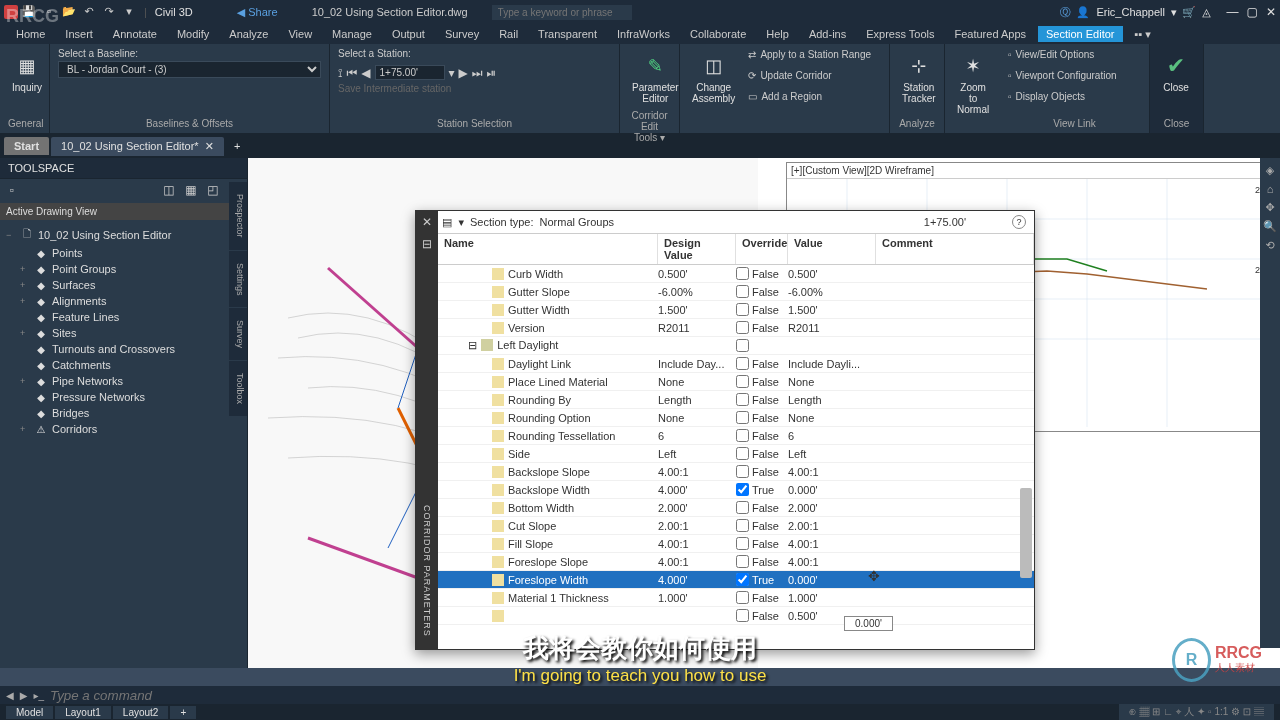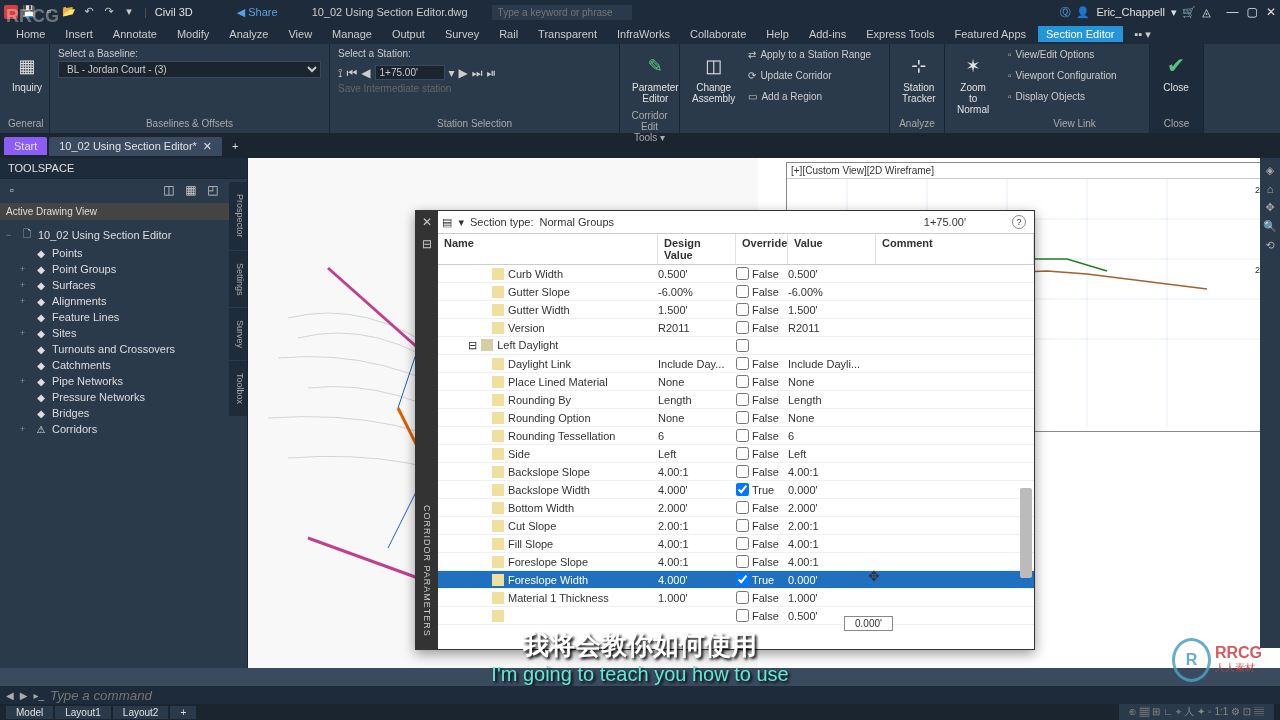--- a/index.html
+++ b/index.html
@@ -28,21 +28,21 @@
 .ribbon .field { display:flex; flex-direction:column; gap:2px;justify-content:center; }
 .ribbon .field label { font-size:10px; color:#ccc; }
 .ribbon select,.ribbon input { background:#1a2530; border:1px solid #3a4a5a; color:#ccc; padding:1px 4px; font-size:10px; }
 .ribbon .navbtns { display:flex; gap:4px; align-items:center; margin-top:4px; }
 .ribbon .navbtns span { font-size:12px; color:#ccc; cursor:pointer; }
 .ribbon .row { font-size:10px; color:#ccc; display:flex; gap:4px; padding:1px 0; }
 .ribbon .close-p { background:#1e2b3a; }
 .ribbon .close-p .bigbtn .icon { color:#5ac080; font-size:22px; }
 .filetabs { height:24px; background:#1a2530; display:flex; align-items:center; padding:0 4px; gap:2px; }
 .filetabs .tab { background:#3b4b5f; padding:3px 10px; font-size:11px; border-radius:2px 2px 0 0; display:flex; gap:6px; }
-.filetabs .tab.start { background:#8b5cf6; }
+.filetabs .tab.start { background:#737373;font-weight:bold; }
 .filetabs .plus { padding:3px 8px; }
 .main { display:flex; height:510px; position:relative; }
 .toolspace { width:248px; background:#2a3a4a; display:flex; flex-direction:column; border-right:1px solid #1a2530; }
 .toolspace .hdr { background:#1e2b3a; padding:4px 8px; font-size:11px; border-bottom:1px solid #1a2530; }
 .toolspace .toolbar { display:flex; gap:6px; padding:4px; }
 .toolspace .toolbar span { width:16px; height:16px; display:inline-block; font-size:12px; text-align:center; color:#ccc; }
 .toolspace .adv { background:#444; color:#ddd; padding:3px 6px; font-size:10px; }
 .toolspace .tree { flex:1; padding:4px 2px; overflow:hidden; font-size:11px; color:#ddd; }
 .toolspace .tree .node { padding:2px 4px 2px 18px; display:flex; align-items:center; gap:4px; }
 .toolspace .tree .root { padding-left:4px; font-weight:normal; }
@@ -71,21 +71,21 @@
 .floatpanel .row .c-ov { width:52px; display:flex; gap:3px; align-items:center; }
 .floatpanel .row .c-ov input { margin:0; }
 .floatpanel .row .c-val { width:88px; }
 .floatpanel .row .c-cm { flex:1; }
 .floatpanel .row.sel { background:#2070c0; color:#fff; }
 .floatpanel .row .pi { width:12px; height:12px; background:#f0e0a0; display:inline-block; }
 .floatpanel .scrollbar { position:absolute; right:2px; top:0; width:14px; height:100%; }
 .floatpanel .scrollbar .thumb { position:absolute; right:0; top:58%; width:12px; height:90px; background:#bbb; border-radius:2px; }
 .subtitle { position:absolute; left:0; bottom:34px; width:100%; text-align:center; pointer-events:none; }
 .subtitle .cn { font-size:26px; color:#fff; font-weight:bold; text-shadow:2px 2px 3px #000; }
-.subtitle .en { font-size:20px; color:#5eead4; text-shadow:2px 2px 3px #000; }
+.subtitle .en { font-size:17px; color:#fde047; text-shadow:2px 2px 3px #000; }
 .statusbar { position:absolute; bottom:16px; left:0; width:100%; height:18px; background:#1e2b3a; display:flex; align-items:center; padding:0 6px; gap:6px; font-size:10px; color:#aaa; }
 .statusbar input { background:transparent; border:none; color:#888; width:200px; font-style:italic; }
 .modeltabs { position:absolute; bottom:0; left:0; width:100%; height:16px; background:#1a2530; display:flex; align-items:center; padding:0 6px; gap:2px; font-size:10px; }
 .modeltabs span { padding:1px 10px; background:#2a3a4a; }
 .modeltabs .right { margin-left:auto; display:flex; gap:8px; color:#888; }
 .rightbar { position:absolute; right:0; top:158px; width:20px; height:490px; background:#2a3a4a; display:flex; flex-direction:column; align-items:center; gap:6px; padding:6px 0; }
 .rightbar span { font-size:11px; color:#aaa; }
 .logo-wm { position:absolute; right:18px; bottom:30px; width:90px; height:60px; opacity:.85; display:flex; align-items:center; gap:4px; }
 .logo-wm .circ { width:44px; height:44px; border:3px solid #4aa0c0; border-radius:50%; display:flex; align-items:center; justify-content:center; color:#4aa0c0; font-weight:bold; font-size:16px; }
 .logo-wm .txt { font-size:16px; font-weight:bold; color:#d04040; line-height:1; }

